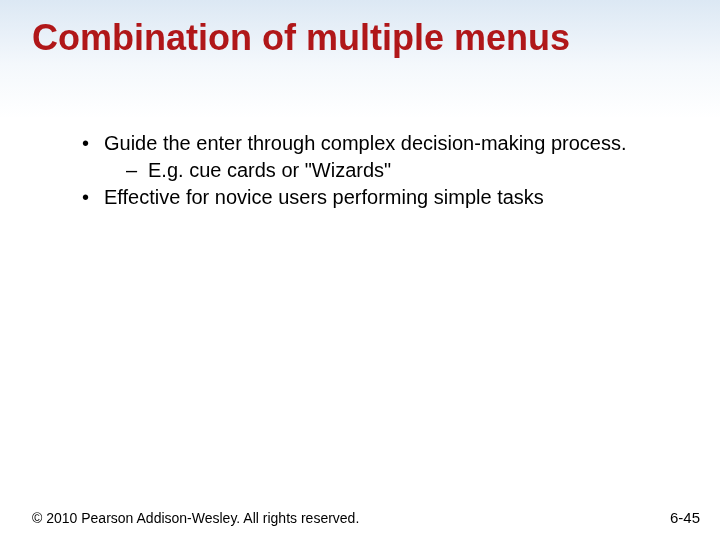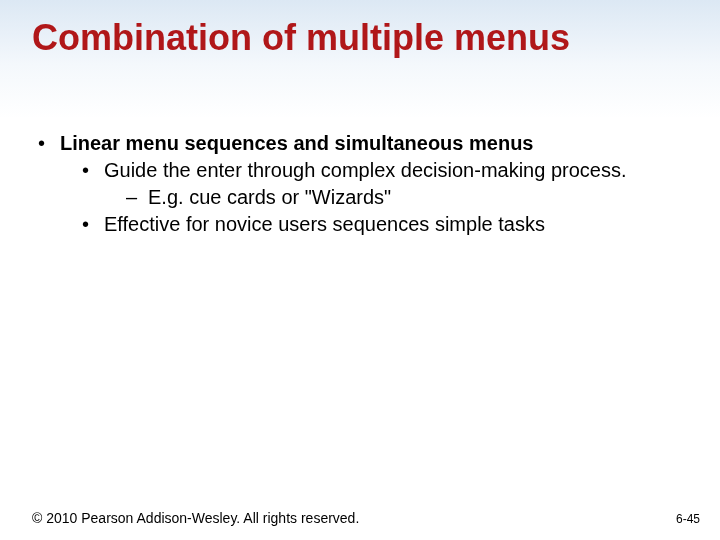--- a/index.html
+++ b/index.html
@@ -91,34 +91,33 @@
     position: absolute;
     bottom: 14px;
     left: 32px;
     font-size: 14px;
     color: #000;
   }
   .footer-right {
     position: absolute;
     bottom: 14px;
     right: 20px;
-    font-size: 12px;
+    font-size: 15px;
     color: #000;
   }
 </style>
 </head>
 <body>
 
 <div class="slide">
 
   <div class="title">Combination of multiple menus</div>
 
   <div class="content">
-    <div class="lvl1">Linear menu sequences and simultaneous menus</div>
     <div class="lvl3">Guide the enter through complex decision-making process.</div>
     <div class="lvl4">E.g. cue cards or "Wizards"</div>
-    <div class="lvl3">Effective for novice users sequences simple tasks</div>
+    <div class="lvl3">Effective for novice users performing simple tasks</div>
   </div>
 
   <div class="footer-left">© 2010 Pearson Addison-Wesley. All rights reserved.</div>
   <div class="footer-right">6-45</div>
 
 </div>
 
 </body></html>

